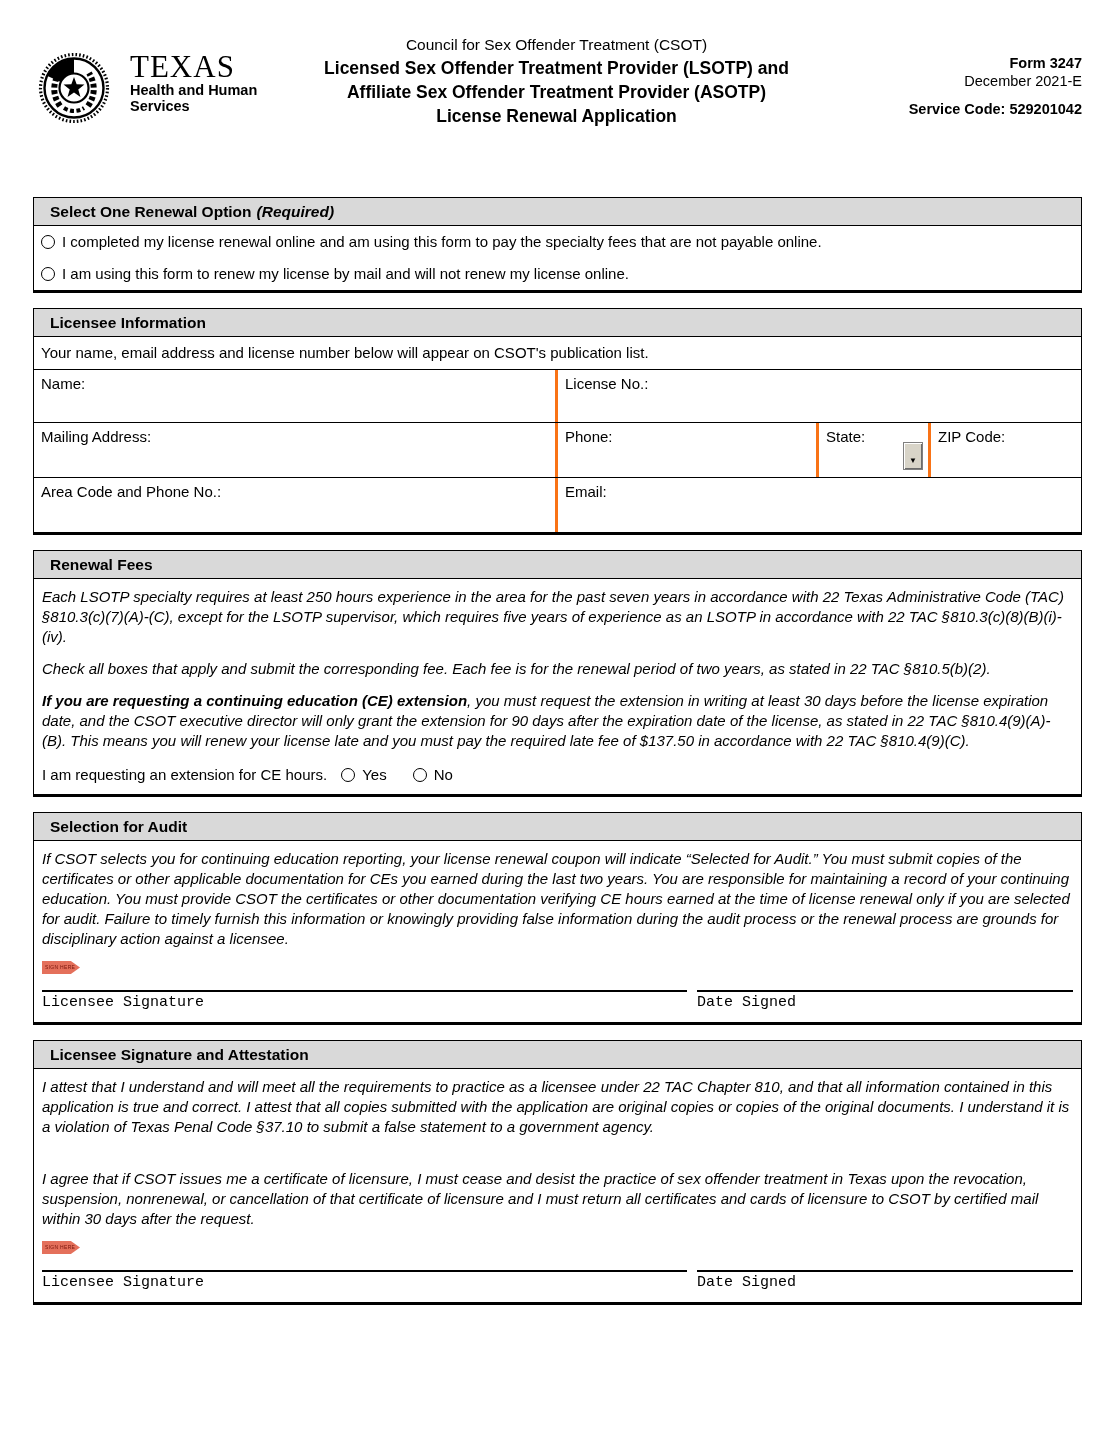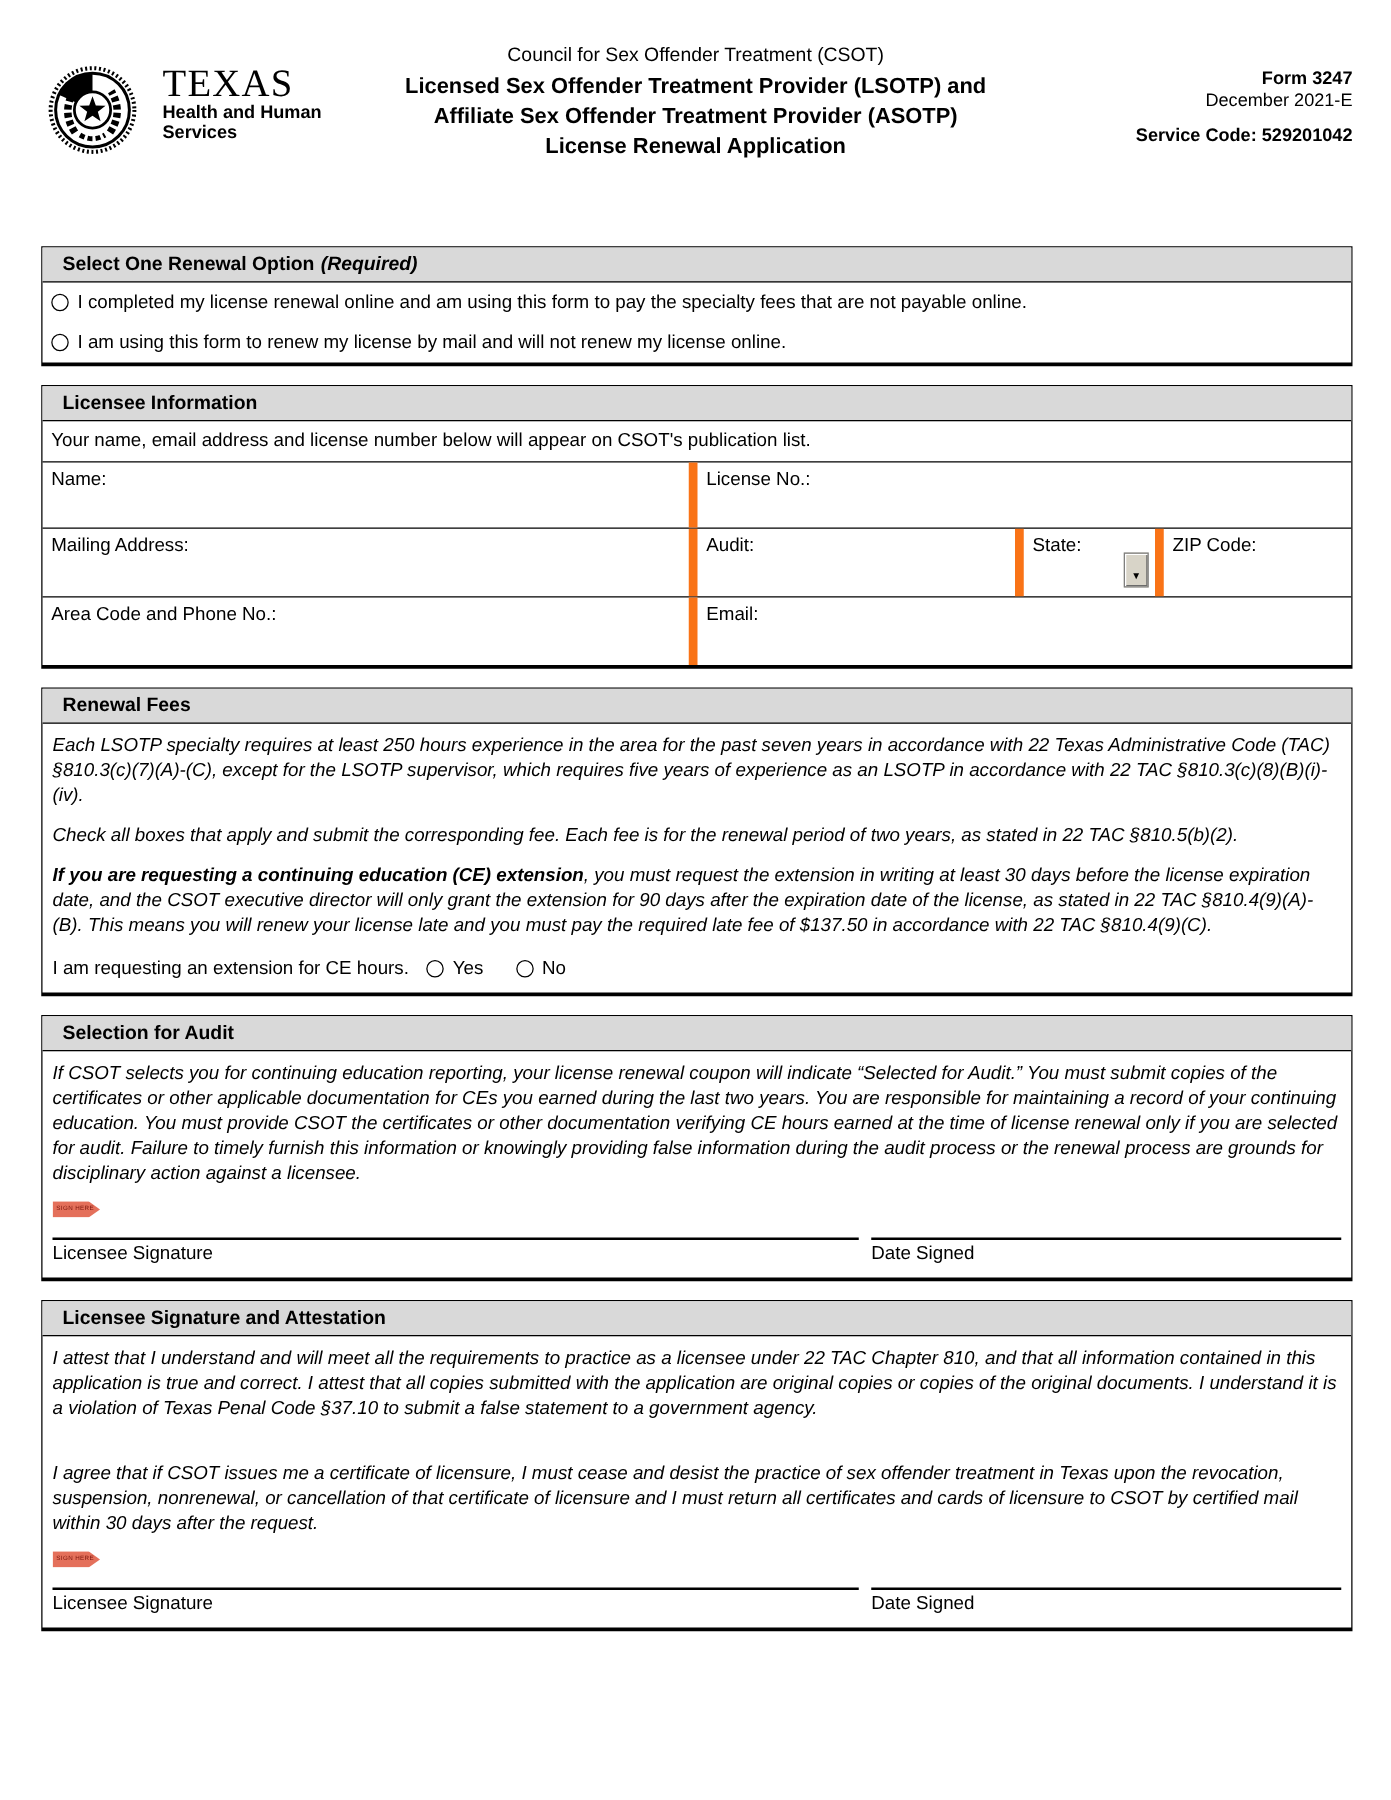--- a/index.html
+++ b/index.html
@@ -41,21 +41,21 @@
   
   .radio-row{display:flex;align-items:center;padding:6px 7px;}
   .radio{
     display:inline-block;flex:0 0 auto;
     width:14px;height:14px;border:1.5px solid #000;border-radius:50%;
     background:#fff;margin-right:7px;
   }
   
   .li-row{display:flex;border-top:1px solid #000;}
   .li-row.first{border-top:none;}
-  .li-cell{border-right:7px solid #f97316;padding:4px 7px;position:relative;}
+  .li-cell{border-right:3px solid #f97316;padding:4px 7px;position:relative;}
   .li-cell.last{border-right:none;flex:1;}
   .note-row{padding:6px 7px;text-align:center;}
   .h52{height:52px;}
   .h54{height:54px;}
   .w524{flex:0 0 524px;}
   .w261{flex:0 0 261px;}
   .w112{flex:0 0 112px;}
   .state-dropdown{
     position:absolute;right:5px;bottom:7px;
     width:20px;height:28px;
@@ -74,21 +74,21 @@
   .ext-opt{display:flex;align-items:center;margin-right:26px;}
   
   .sign-tag{
     width:38px;height:13px;margin:10px 0 2px 0;
     background:var(--tag-fill);color:var(--tag-text);
     clip-path:polygon(0 0,76% 0,100% 50%,76% 100%,0 100%);
     font-size:5px;line-height:13px;letter-spacing:.3px;
     padding-left:3px;overflow:hidden;white-space:nowrap;
   }
   
-  .sig-row{display:flex;margin-top:16px;}
+  .sig-row{display:flex;margin-top:16px;font-family:Liberation Mono, monospace;}
   .sig-left{flex:0 0 645px;border-top:2px solid #000;padding-top:1px;}
   .sig-gap{flex:0 0 10px;}
   .sig-right{flex:1;border-top:2px solid #000;padding-top:1px;}
   .gap-para{height:20px;}
 </style>
 </head>
 <body>
 
 <div class="page">
 
@@ -157,21 +157,21 @@
         <div class="li-cell last h52">
           <span>License No.:</span>
         </div>
       </div>
 
       <div class="li-row">
         <div class="li-cell w524 h54">
           <span>Mailing Address:</span>
         </div>
         <div class="li-cell w261 h54">
-          <span>Audit:</span>
+          <span>Phone:</span>
         </div>
         <div class="li-cell w112 h54">
           <span>State:</span>
           <span class="state-dropdown">
             <span class="arrow">▼</span>
           </span>
         </div>
         <div class="li-cell last h54">
           <span>ZIP Code:</span>
         </div>

